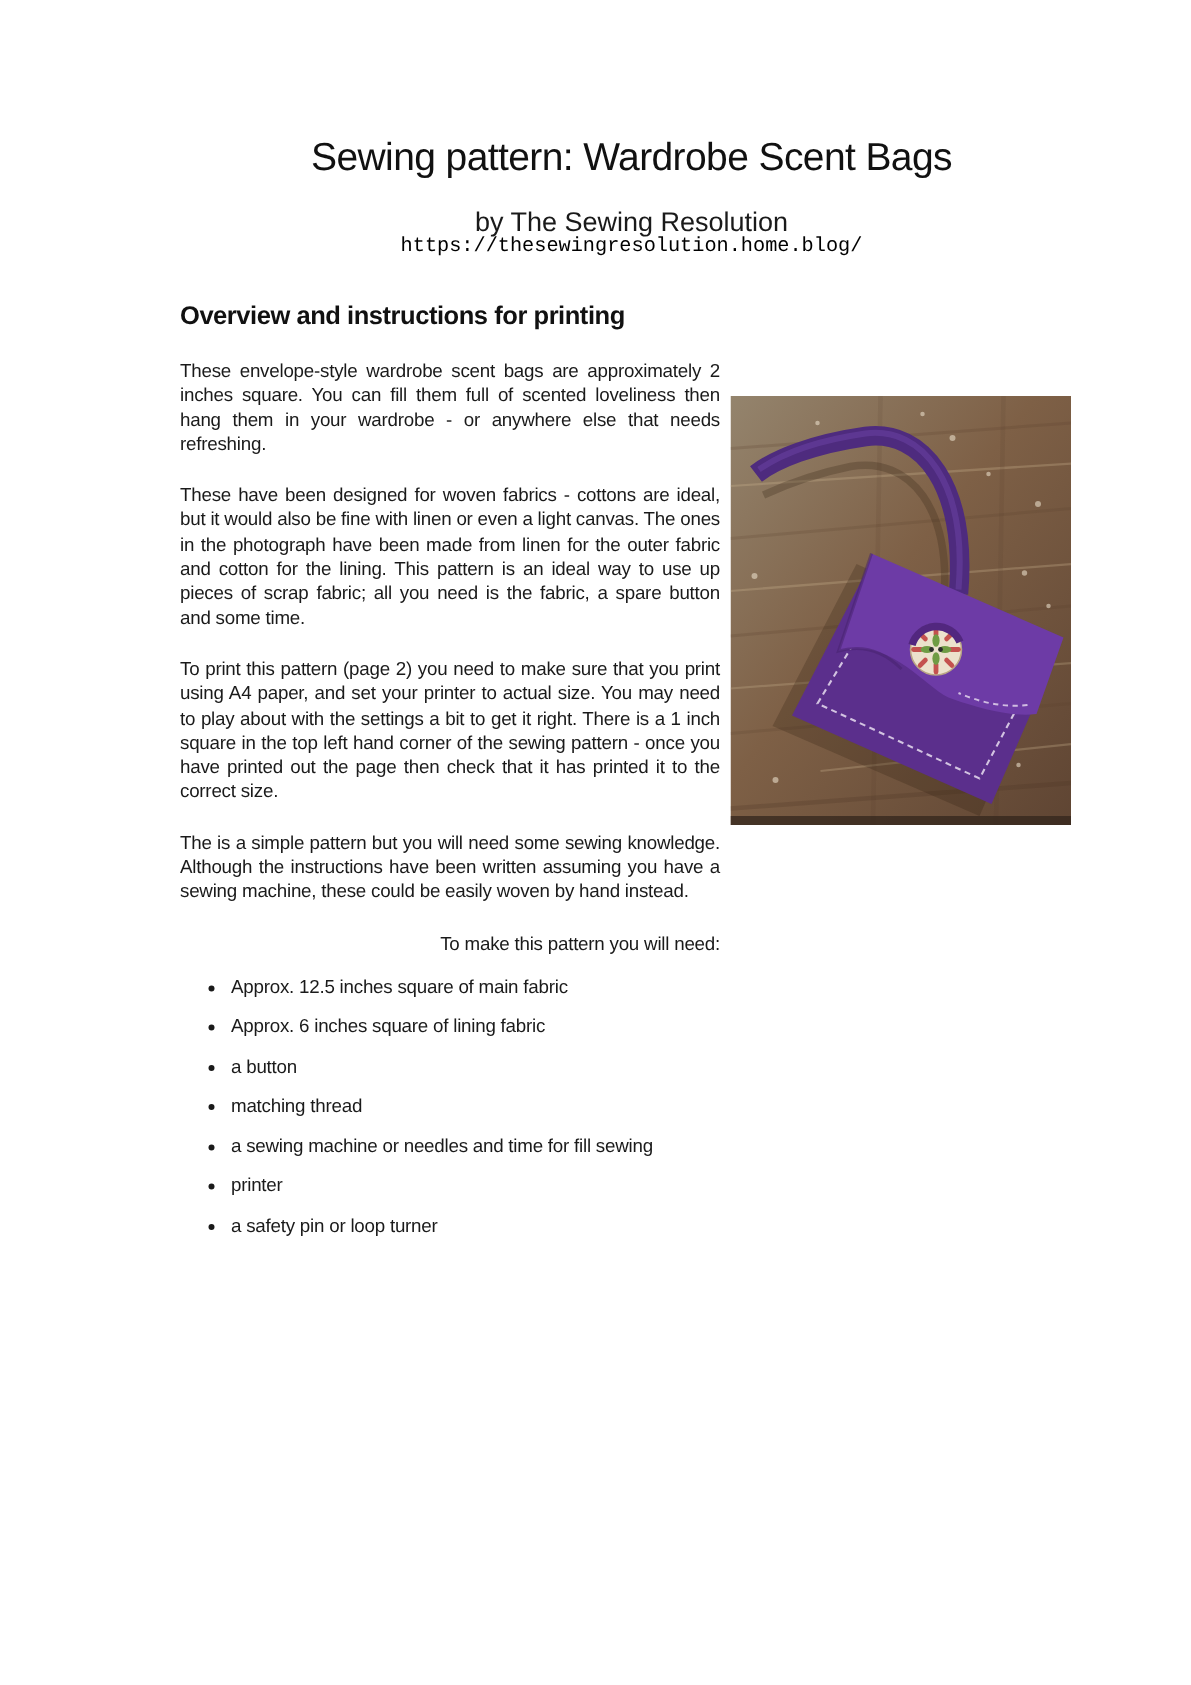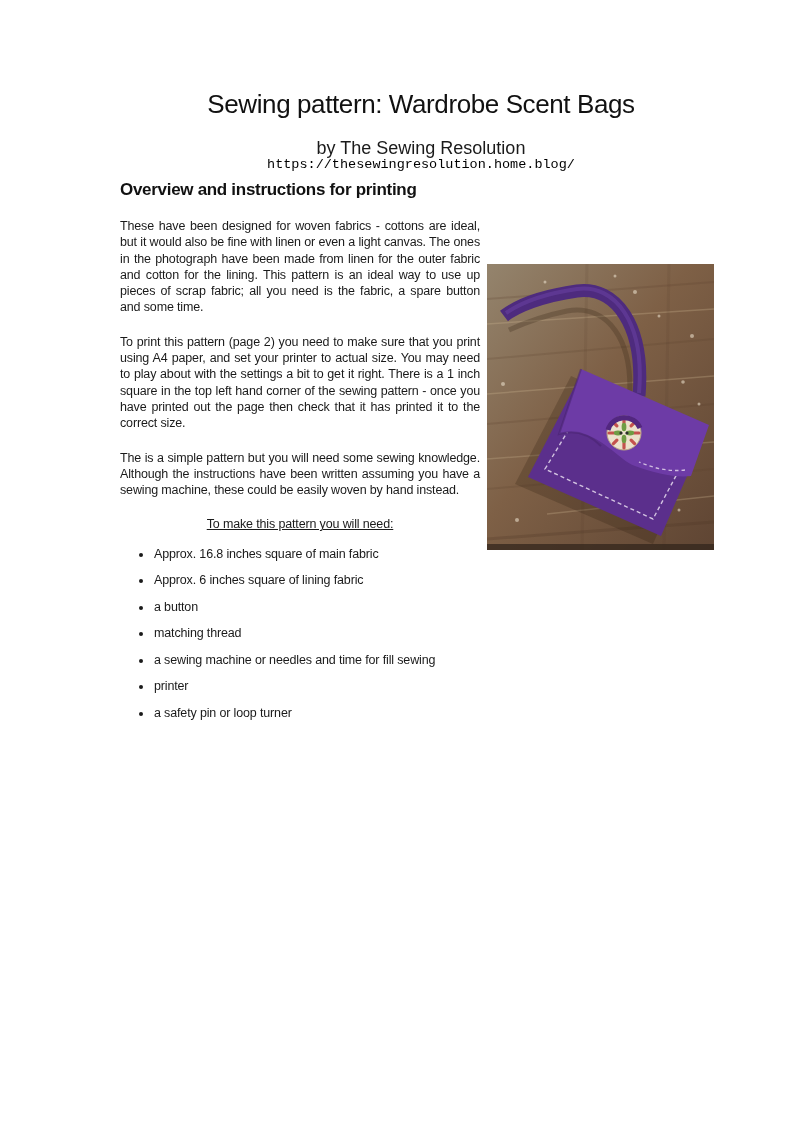--- a/index.html
+++ b/index.html
@@ -17,32 +17,32 @@
   .doc-title {
     margin:0; font-size:26px; line-height:31px;
     font-weight:400; letter-spacing:-0.4px; color:#111;
   }
   .doc-byline { margin-top:20px; font-size:18px; line-height:16px; }
   .doc-url {
     margin-top:1px; font-family:"Liberation Mono", monospace;
     font-size:13.5px; line-height:16px; color:#000000;
   }
   
-  .text-col { position:absolute; left:96px; top:180px; width:360px; }
+  .text-col { position:absolute; left:96px; top:201px; width:360px; }
   .section-heading {
     margin:0; font-size:17px; line-height:20px; font-weight:700;
     letter-spacing:-0.3px; white-space:nowrap; color:#111;
   }
   .text-col p {
     margin:18px 0 0 0;
     font-size:12.5px; line-height:16.3px;
     letter-spacing:-0.15px;
     text-align:justify;
   }
-  .text-col p.list-intro { text-align:center;text-decoration:underline; }
+  .text-col p.list-intro { text-align:right; }
   .materials-list {
     margin:13px 0 0 0; padding:0 0 0 33px;
     list-style:disc;
   }
   .materials-list li {
     font-size:12.5px; line-height:16px;
     margin:0 0 10.5px 0; letter-spacing:-0.15px;
     padding-left:1px;
   }
   
@@ -63,26 +63,27 @@
 <div class="page">
 
   <header class="doc-header">
     <h1 class="doc-title">Sewing pattern: Wardrobe Scent Bags</h1>
     <div class="doc-byline">by The Sewing Resolution</div>
     <div class="doc-url">https://thesewingresolution.home.blog/</div>
   </header>
 
   <section class="text-col">
     <h2 class="section-heading">Overview and instructions for printing</h2>
+    <p>These envelope-style wardrobe scent bags are approximately 2 inches square. You can fill them full of scented loveliness then hang them in your wardrobe - or anywhere else that needs refreshing.</p>
     <p>These have been designed for woven fabrics - cottons are ideal, but it would also be fine with linen or even a light canvas. The ones in the photograph have been made from linen for the outer fabric and cotton for the lining. This pattern is an ideal way to use up pieces of scrap fabric; all you need is the fabric, a spare button and some time.</p>
     <p>To print this pattern (page 2) you need to make sure that you print using A4 paper, and set your printer to actual size. You may need to play about with the settings a bit to get it right. There is a 1 inch square in the top left hand corner of the sewing pattern - once you have printed out the page then check that it has printed it to the correct size.</p>
     <p>The is a simple pattern but you will need some sewing knowledge. Although the instructions have been written assuming you have a sewing machine, these could be easily woven by hand instead.</p>
     <p class="list-intro">To make this pattern you will need:</p>
     <ul class="materials-list">
-      <li>Approx. 16.8 inches square of main fabric</li>
+      <li>Approx. 12.5 inches square of main fabric</li>
       <li>Approx. 6 inches square of lining fabric</li>
       <li>a button</li>
       <li>matching thread</li>
       <li>a sewing machine or needles and time for fill sewing</li>
       <li>printer</li>
       <li>a safety pin or loop turner</li>
     </ul>
   </section>
 
   <figure class="photo">

